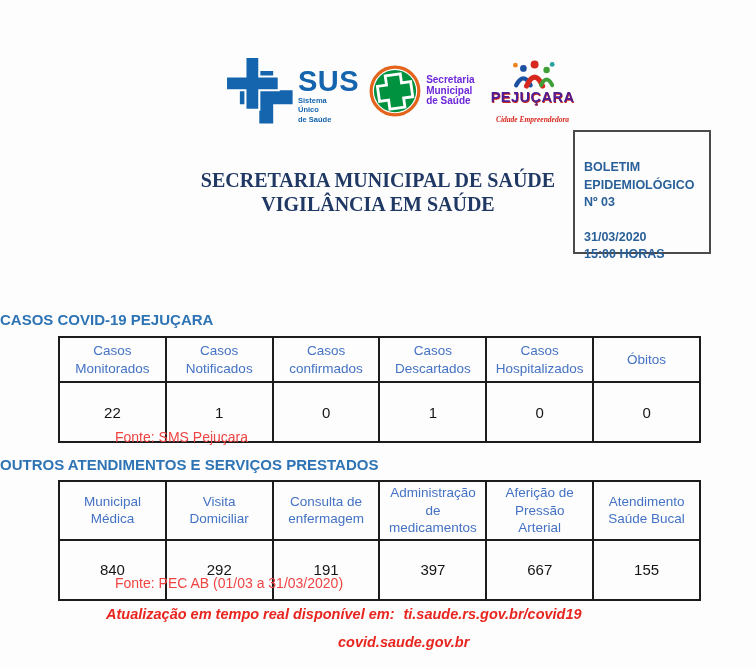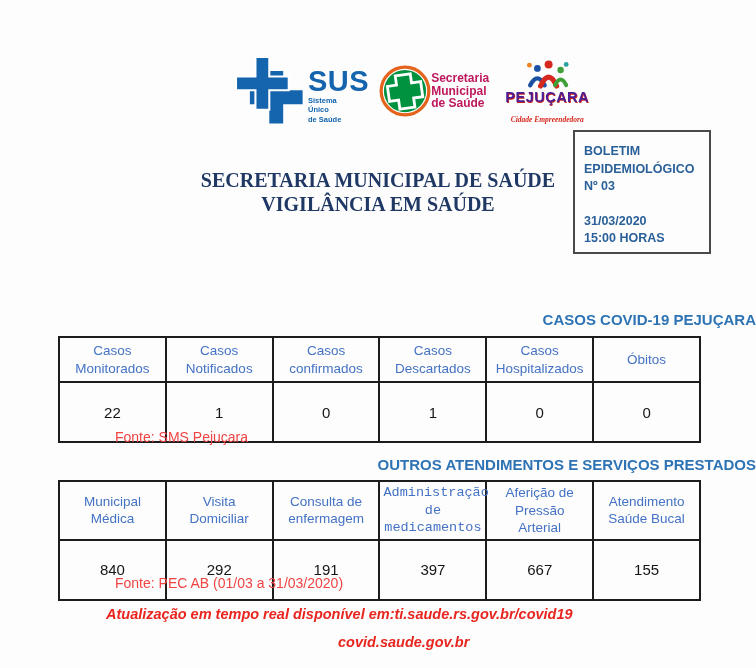--- a/index.html
+++ b/index.html
@@ -1,71 +1,71 @@
 <!DOCTYPE html>
 <html><head>
 <meta charset="utf-8">
 <style>
   * { margin:0; padding:0; box-sizing:border-box; }
   html,body { background:#ffffff; }
   body { width:756px; height:668px; font-family:"Liberation Sans", sans-serif; }
   .page { position:relative; width:756px; height:668px; background:#fdfdfd; overflow:hidden; }
 
   
-  .logos { position:absolute; top:57px; left:236px; display:flex; align-items:center; }
+  .logos { position:absolute; top:57px; left:226px; display:flex; align-items:center; }
   .sus-logo { display:flex; align-items:center; }
   .sus-cross { width:68px; height:68px; }
   .sus-text { margin-left:4px; margin-top:10px; }
   .sus-title { font-size:29px; font-weight:700; color:#1464AE; line-height:0.9; letter-spacing:0.5px; }
   .sus-sub { font-size:7.5px; font-weight:700; color:#1464AE; line-height:1.25; margin-top:2px; }
 
   .sms-logo { display:flex; align-items:center; margin-left:10px; }
   .sms-circle { width:52px; height:52px; }
-  .sms-text { font-size:12px; font-weight:700; color:#be185d; line-height:1.08; }
+  .sms-text { margin-left:5px; font-size:10px; font-weight:700; color:#6d28d9; line-height:1.08; }
 
   .pej-logo { margin-left:12px; width:92px; text-align:center; }
   .pej-people { width:64px; height:32px; display:block; margin:0 auto; }
   .pej-name { font-size:14.5px; font-weight:700; color:#4c1d95; letter-spacing:0.5px; line-height:1; text-shadow:0.6px 0.6px 0 #C8281E; }
   .pej-tagline { font-size:7.5px; font-style:italic; font-weight:700; color:#D6281E; margin-top:11px; font-family:"Liberation Serif", serif; }
 
   
   .bulletin-box { position:absolute; left:573px; top:130px; width:138px; height:124px;
-    border:2px solid #4a4a4a; padding:11px 9px; color:#2A6099; font-weight:700;
+    border:2px solid #4a4a4a; padding:27px 9px; color:#2A6099; font-weight:700;
     font-size:12.5px; line-height:1.4; }
   .bulletin-box .gap { height:17px; }
 
   
   .main-title { position:absolute; top:169px; left:0; width:756px; text-align:center;
     font-family:"Liberation Serif", serif; font-weight:700; font-size:20px; color:#1F3864; line-height:1.18; }
   .sub-title  { position:absolute; top:242px; left:0; width:756px; text-align:center;
     font-family:"Liberation Serif", serif; font-weight:700; font-size:20px; color:#1F3864; line-height:1.18; }
 
-  .section-heading { position:absolute; left:0; width:756px; text-align:right;
+  .section-heading { position:absolute; left:0; width:756px; text-align:left;
     color:#2E74B5; font-weight:700; font-size:15px; }
   .heading-covid    { top:311px; }
   .heading-services { top:456px; }
 
   
   table.data-table { position:absolute; left:58px; width:643px; border-collapse:collapse; table-layout:fixed; }
   .table-covid    { top:336px; }
   .table-services { top:480px; }
   .data-table td { border:2px solid #1c1c1c; text-align:center; vertical-align:middle; padding:2px 7px; }
   .data-table tr.hdr td { color:#4472C4; font-size:13.5px; line-height:1.3; height:45px; }
   .table-services tr.hdr td { height:50px; }
   .data-table tr.val td { color:#151515; font-size:15px; height:60px; }
   .table-services tr.val td { height:60px; }
-  .data-table td.small-hdr { font-size:11px; line-height:1.18; padding:2px 3px;font-family:Liberation Mono, monospace; }
+  .data-table td.small-hdr { font-size:11px; line-height:1.18; padding:2px 3px; }
 
   .fonte { position:absolute; left:115px; font-size:14px; color:#ef4444; }
   .fonte-covid    { top:429px; }
   .fonte-services { top:575px; }
 
   
   .red-line1 { position:absolute; left:106px; top:606px; color:#E8251F; font-weight:700; font-style:italic; font-size:14.5px; }
-  .red-line1 .url { }
+  .red-line1 .url { margin-left:9px; }
   .red-line2 { position:absolute; left:338px; top:634px; color:#E8251F; font-weight:700; font-style:italic; font-size:14.5px; }
 </style>
 </head>
 <body>
 
 <div class="page">
 
   <div class="logos">
 
     <div class="sus-logo">

